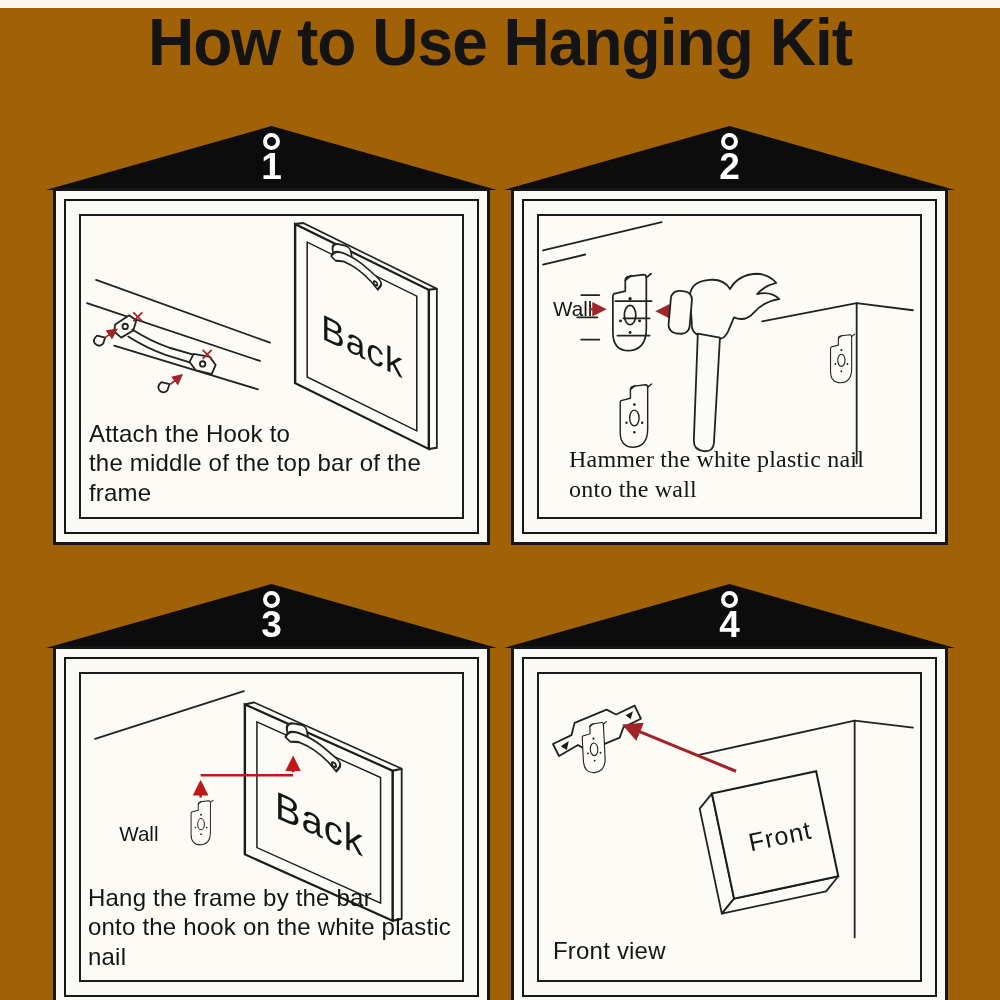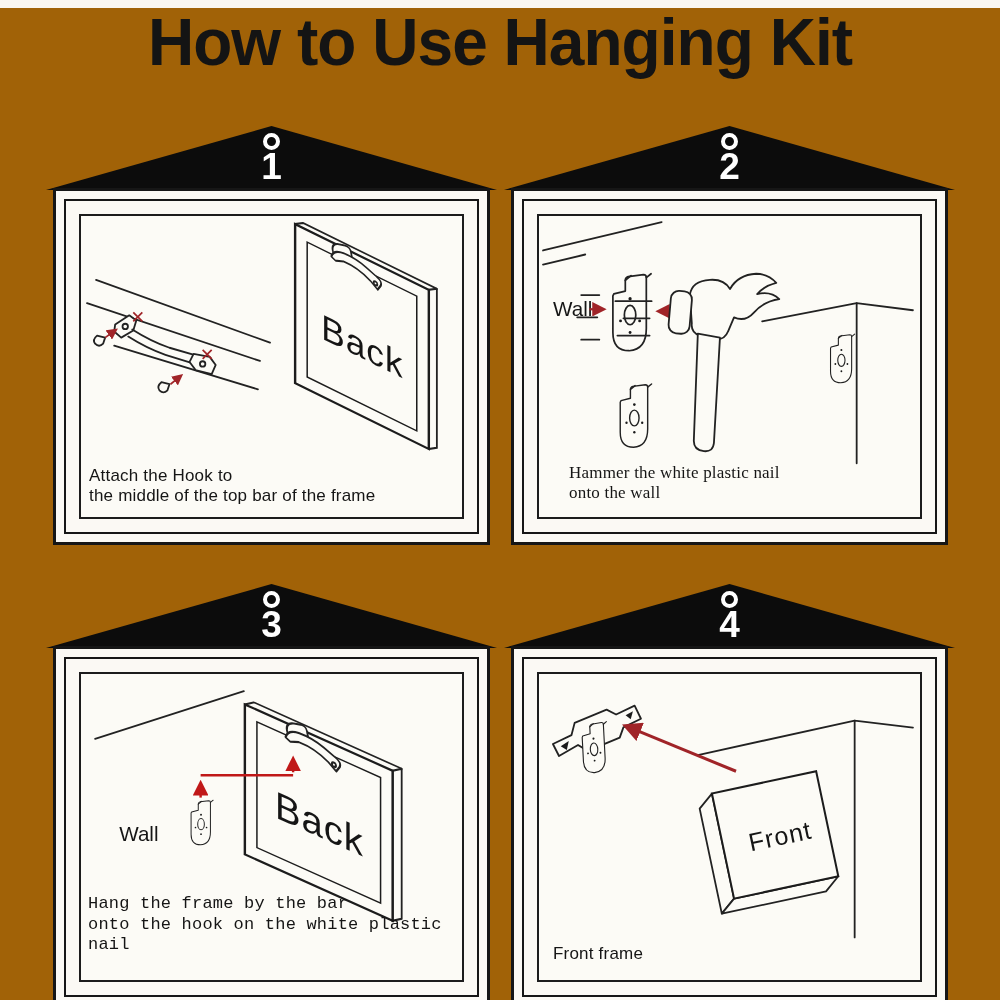--- a/index.html
+++ b/index.html
@@ -44,26 +44,26 @@
     border:2.5px solid #161616;padding:13px;box-sizing:border-box;
   }
   .b3{
     position:relative;width:100%;height:100%;
     border:2px solid #1c1c1c;background:#fcfbf6;box-sizing:border-box;
     overflow:hidden;
   }
   .illus{position:absolute;top:0;left:0;width:100%;height:100%;}
   .cap{
     position:absolute;
-    font-size:17px;line-height:1.22;color:#151515;
+    font-size:24px;line-height:1.22;color:#151515;
     white-space:pre-line;letter-spacing:0.2px;
   }
   .cap.c1{left:8px;bottom:10px;}
   .cap.c2{left:30px;bottom:13px;font-family:Liberation Serif, serif;}
-  .cap.c3{left:7px;bottom:24px;font-family:Liberation Mono, monospace;}
+  .cap.c3{left:7px;bottom:9px;}
   .cap.c4{left:14px;bottom:15px;}
   svg .ln{stroke:#222;stroke-width:1.8;stroke-linecap:round;stroke-linejoin:round;fill:none;}
   svg .lnf{stroke:#222;stroke-width:1.8;stroke-linecap:round;stroke-linejoin:round;fill:#fcfbf6;}
   svg text{fill:#151515;font-family:"Liberation Sans",sans-serif;}
 </style>
 </head>
 <body>
 
 <div class="stage">
 
@@ -231,19 +231,19 @@
           <use href="#nail" transform="translate(26,36) scale(0.62) rotate(-3)"></use>
         </g>
         <line x1="196" y1="96" x2="88" y2="52" stroke="#a02428" stroke-width="3" marker-end="url(#arrDark)"></line>
         <g transform="translate(172,118) rotate(-12)">
           <path class="lnf" stroke-width="1.8" d="M0,0 L-15,12 L-15,118 L0,106 Z"></path>
           <path class="lnf" stroke-width="1.8" d="M-15,118 L0,106 L106,106 L91,118 Z"></path>
           <rect x="0" y="0" width="106" height="106" fill="#fcfbf6" stroke="#1c1c1c" stroke-width="2"></rect>
           <text x="26" y="64" font-size="25" letter-spacing="1">Front</text>
         </g>
       </svg>
-      <div class="cap c4">Front frame</div>
+      <div class="cap c4">Front view</div>
     </div>
         </div>
       </div>
   </div>
 
 </div>
 
 </body></html>

